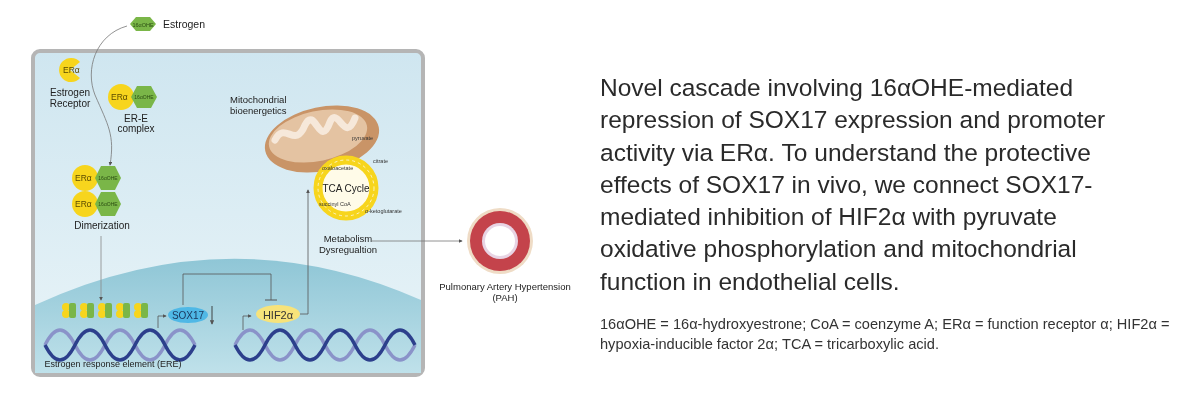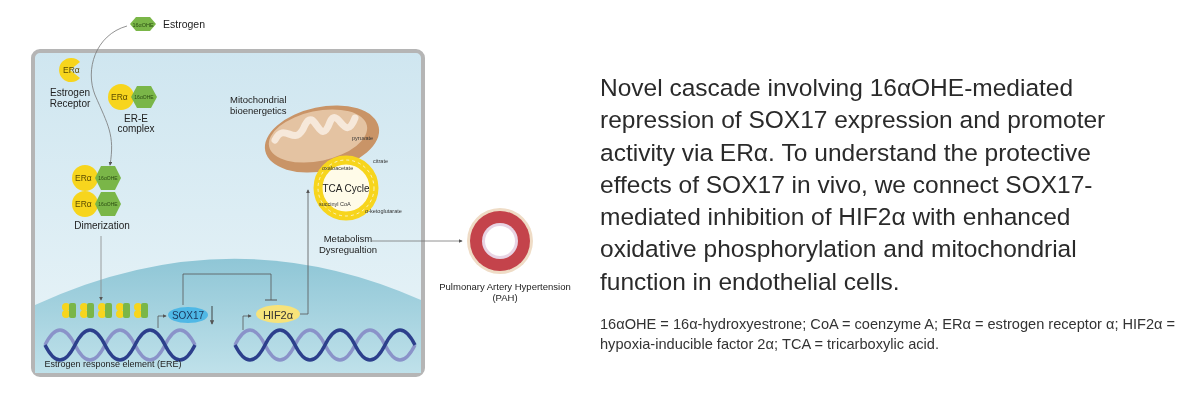--- a/index.html
+++ b/index.html
@@ -149,14 +149,14 @@
   <g>
     <circle cx="500" cy="241" r="33" fill="#efdcc6"></circle>
     <circle cx="500" cy="241" r="30" fill="#c4434b"></circle>
     <circle cx="500" cy="241" r="18" fill="#e8d4e4"></circle>
     <circle cx="500" cy="241" r="15" fill="#ffffff"></circle>
   </g>
   <text x="505" y="290" font-size="9.5" text-anchor="middle" fill="#222">Pulmonary Artery Hypertension</text>
   <text x="505" y="301" font-size="9.5" text-anchor="middle" fill="#222">(PAH)</text>
 </svg>
 
-<div class="summary">Novel cascade involving 16αOHE-mediated repression of SOX17 expression and promoter activity via ERα. To understand the protective effects of SOX17 in vivo, we connect SOX17-mediated inhibition of HIF2α with enhanced oxidative phosphorylation and mitochondrial function in endothelial cells.</div>
-<div class="abbrev">16αOHE = 16α-hydroxyestrone; CoA = coenzyme A; ERα = estrogen receptor α; HIF2α = hypoxia-inducible factor 2α; TCA = tricarboxylic acid.</div>
+<div class="summary">Novel cascade involving 16αOHE-mediated repression of SOX17 expression and promoter activity via ERα. To understand the protective effects of SOX17 in vivo, we connect SOX17-mediated inhibition of HIF2α with pyruvate oxidative phosphorylation and mitochondrial function in endothelial cells.</div>
+<div class="abbrev">16αOHE = 16α-hydroxyestrone; CoA = coenzyme A; ERα = function receptor α; HIF2α = hypoxia-inducible factor 2α; TCA = tricarboxylic acid.</div>
 
 </body></html>

